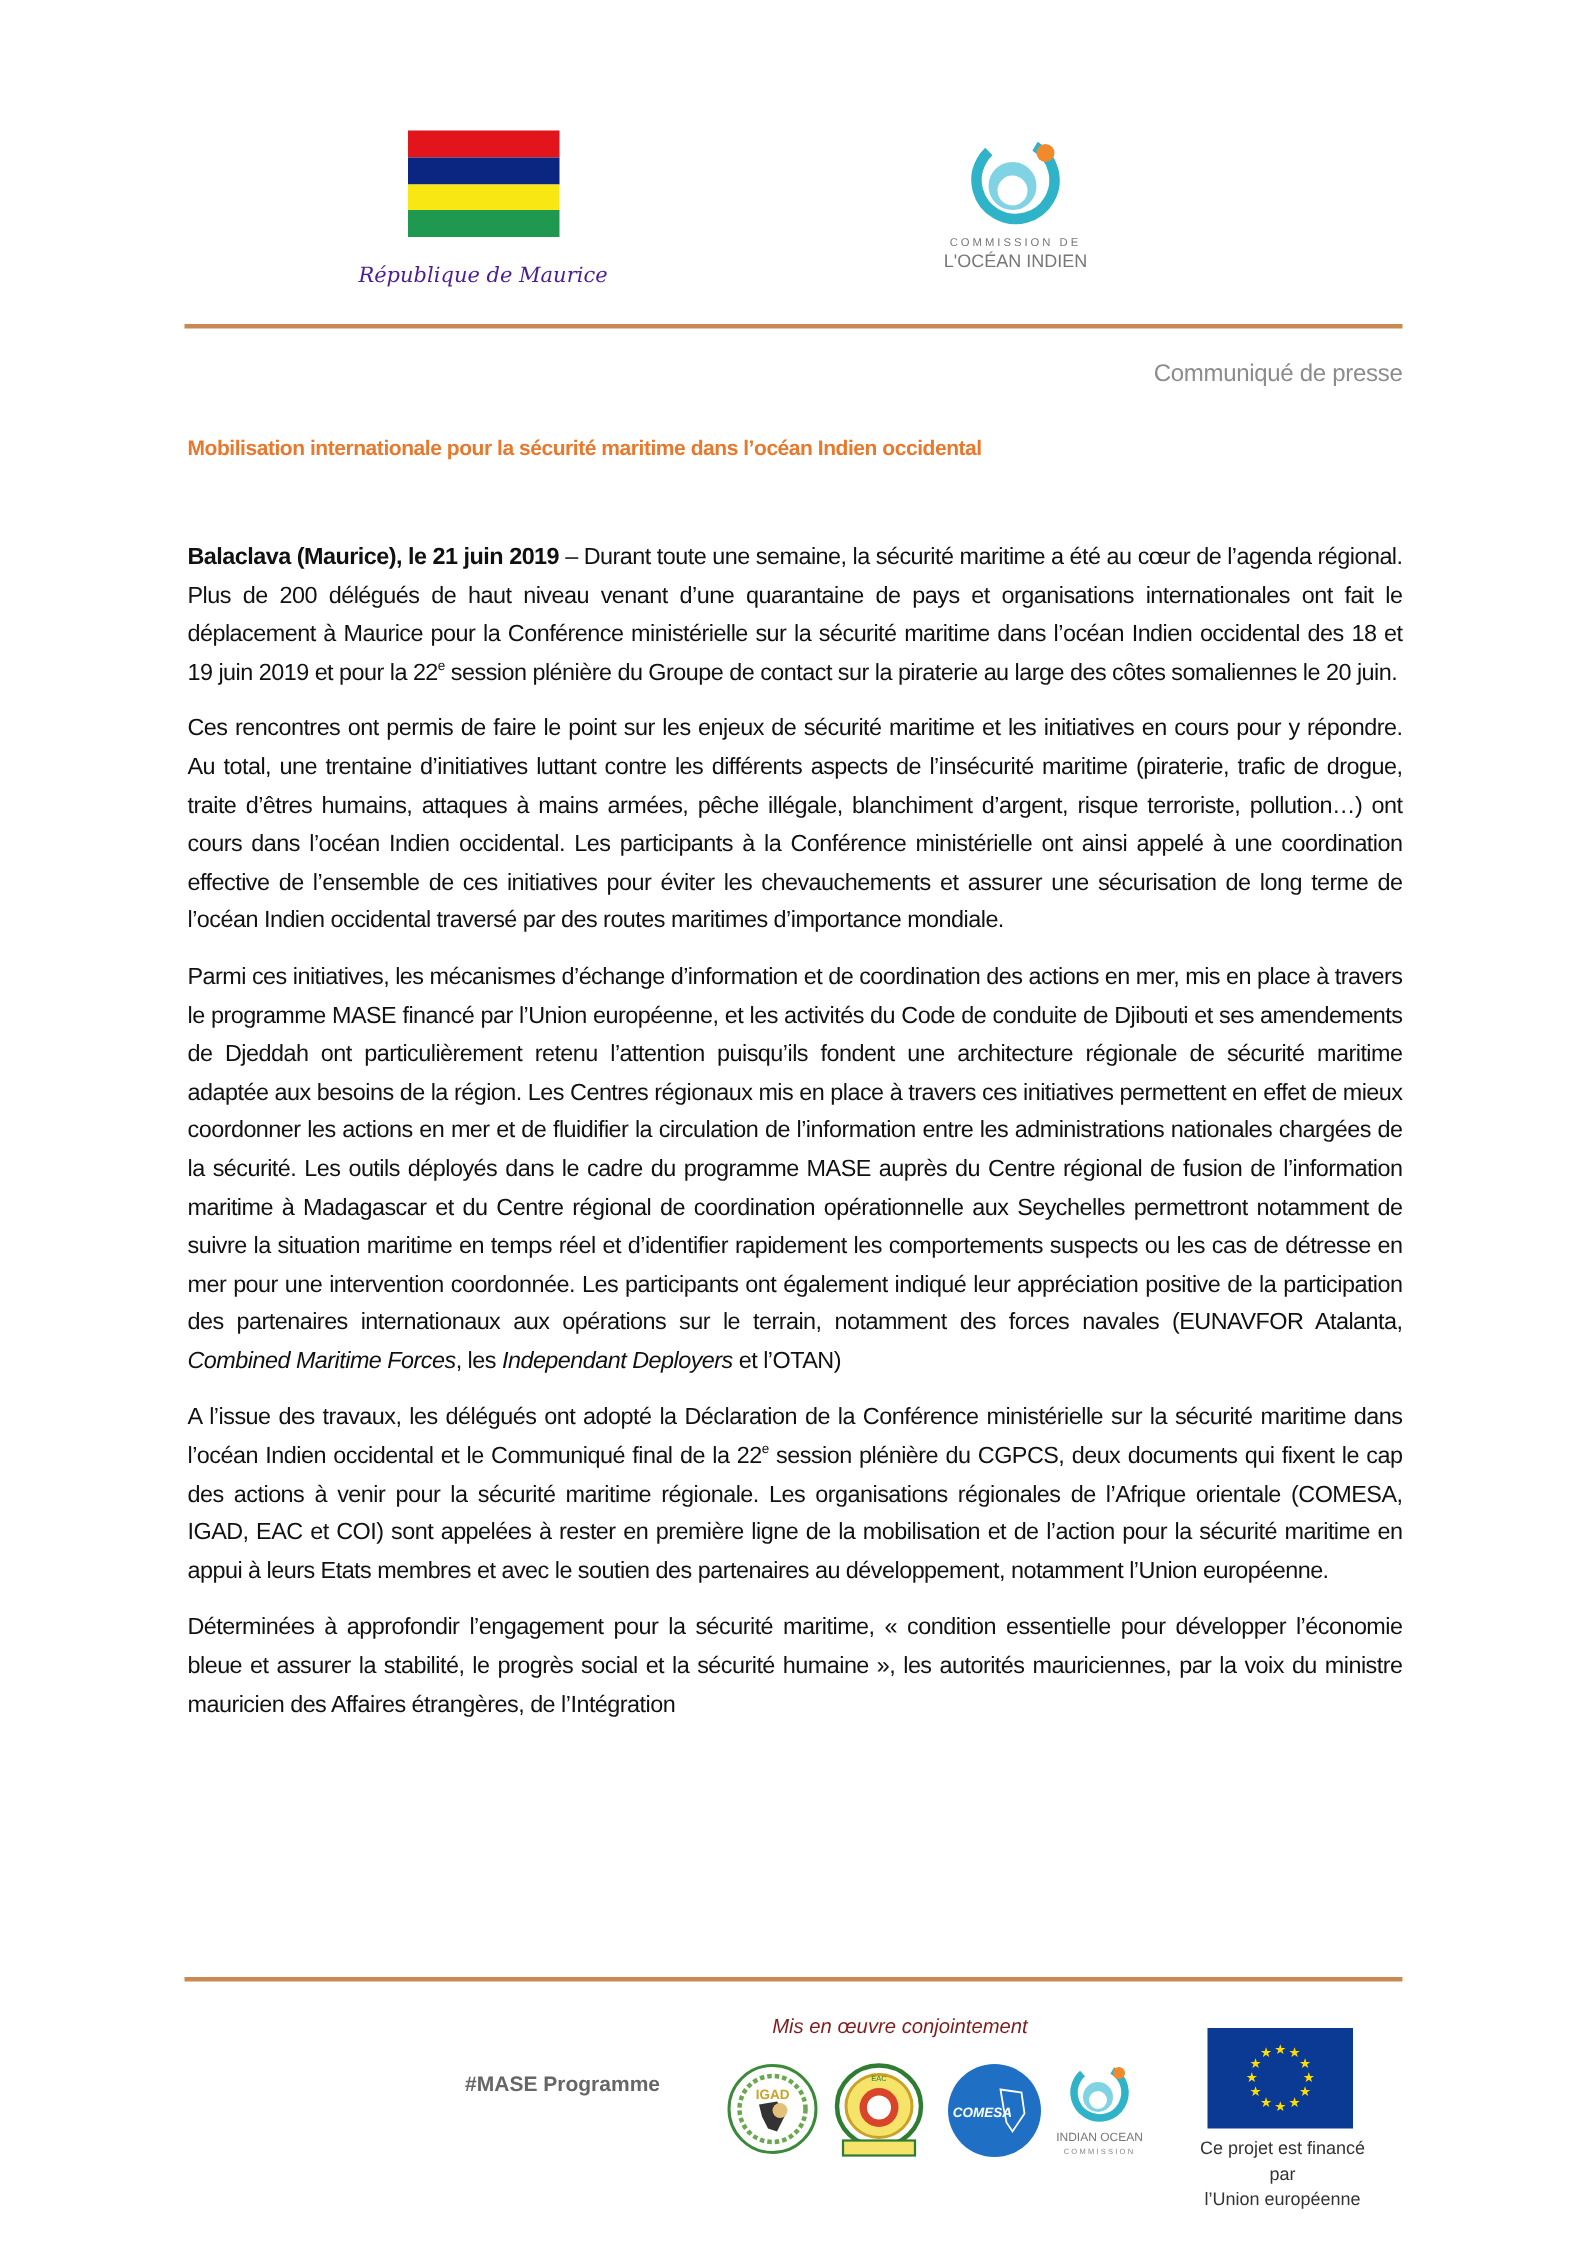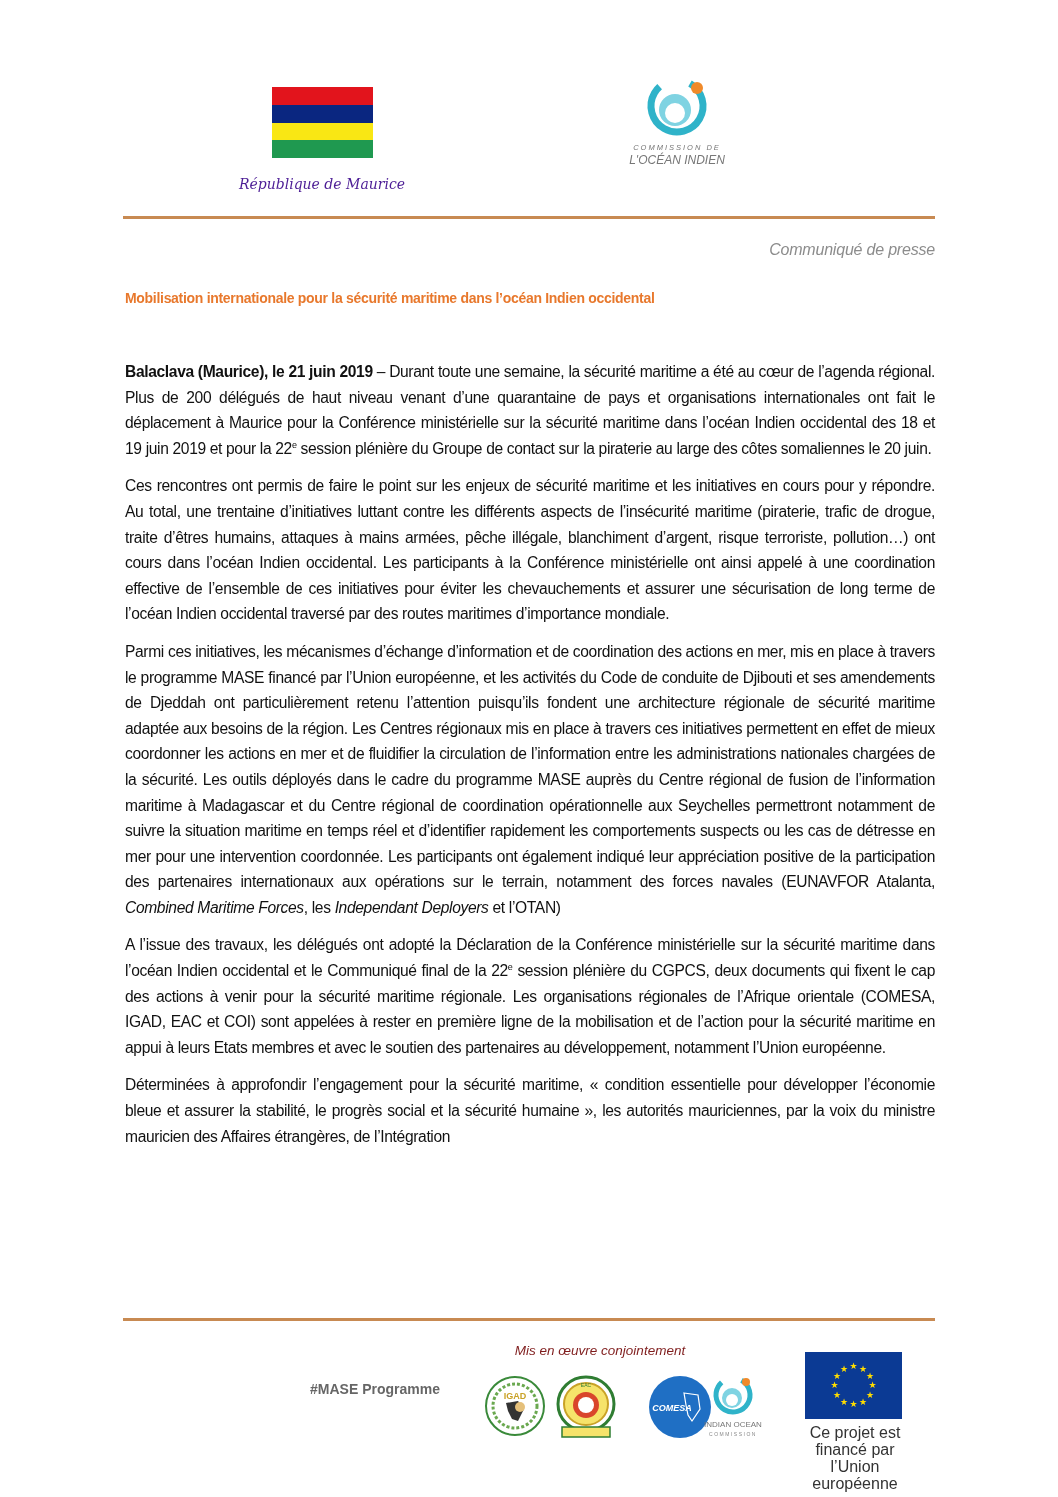--- a/index.html
+++ b/index.html
@@ -5,39 +5,39 @@
   html, body { margin: 0; padding: 0; background: #ffffff; }
   body { width: 1058px; height: 1497px; position: relative; overflow: hidden;
          font-family: "Liberation Sans", sans-serif; color: #111; }
   .abs { position: absolute; }
 
   
   .flag { left: 272px; top: 87px; width: 101px; height: 71px; display: flex; flex-direction: column; }
   .flag div { flex: 1; }
   .flag-caption { left: 222px; top: 176px; width: 200px; text-align: center;
     font-family: "DejaVu Serif", serif; font-style: italic; font-size: 14px; color: #4c1d95; }
-  .coi-logo { left: 620px; top: 78px; width: 115px; height: 95px; font-style: italic; }
+  .coi-logo { left: 620px; top: 92px; width: 115px; height: 95px; }
   .rule { left: 123px; width: 812px; height: 3px; background: #c88a52; }
 
-  .press-label { right: 123px; top: 241px; font-style: italic; font-size: 16px; color: #8c8c8c; letter-spacing: -0.2px; }
+  .press-label { right: 123px; top: 241px; font-size: 16px; color: #8c8c8c; letter-spacing: -0.2px; }
   .title { left: 125px; top: 284px; width: 810px; font-weight: bold; font-size: 14px; line-height: 29px;
     color: #e8782c; letter-spacing: -0.3px; }
 
   .body { left: 125px; top: 359px; width: 810px; font-size: 15.6px; line-height: 25.6px;
     text-align: justify; color: #111; letter-spacing: -0.35px; }
   .body p { margin: 0 0 12px 0; }
   sup { font-size: 9px; line-height: 0; }
 
   
   .mase-title { left: 130px; top: 1381px; width: 310px; text-align: right; font-weight: bold; font-size: 14px; color: #666; }
   .mase-sub { left: 120px; top: 1402px; width: 330px; text-align: center; font-style: italic; font-size: 13.5px; line-height: 20px; color: #8a8a8a; }
   .joint { left: 490px; top: 1343px; width: 220px; text-align: center; font-style: italic; font-size: 13.5px; color: #7f1d1d; }
   .partner { top: 1375px; }
   .eu-flag { left: 805px; top: 1352px; width: 97px; height: 67px; background: #0b3a94; }
-  .eu-caption { left: 790px; top: 1424px; width: 130px; text-align: center; font-size: 16px; line-height: 17px; color: #333; }
+  .eu-caption { left: 790px; top: 1424px; width: 130px; text-align: center; font-size: 12px; line-height: 17px; color: #333; }
 </style>
 </head>
 <body>
 
 <div class="abs flag">
   <div style="background:#e2141c"></div>
   <div style="background:#0a2680"></div>
   <div style="background:#f9e714"></div>
   <div style="background:#1f9950"></div>
 </div>
@@ -87,21 +87,21 @@
 <div class="abs partner" style="left:554px">
   <svg width="64" height="66" viewBox="0 0 64 66">
     <ellipse cx="32" cy="29" rx="28" ry="27" fill="#fff" stroke="#2f7d32" stroke-width="3"></ellipse>
     <ellipse cx="32" cy="29" rx="22" ry="21" fill="#f6e36a" stroke="#c9a227" stroke-width="2"></ellipse>
     <circle cx="32" cy="30" r="13" fill="#d9452b"></circle>
     <circle cx="32" cy="30" r="8" fill="#fff"></circle>
     <rect x="8" y="52" width="48" height="10" fill="#f6e36a" stroke="#2f7d32" stroke-width="1.5"></rect>
     <text x="32" y="12" text-anchor="middle" font-family="Liberation Sans, sans-serif" font-size="5" fill="#2f7d32">EAC</text>
   </svg>
 </div>
-<div class="abs partner" style="left:648px">
+<div class="abs partner" style="left:631px">
   <svg width="64" height="64" viewBox="0 0 64 64">
     <circle cx="32" cy="32" r="31" fill="#1f6fc4"></circle>
     <path d="M36 18 L50 20 L52 34 L44 46 L40 40 L38 30 Z" fill="none" stroke="#fff" stroke-width="1.2"></path>
     <text x="24" y="36" text-anchor="middle" font-family="Liberation Sans, sans-serif" font-size="9" font-weight="bold" font-style="italic" fill="#fff">COMESA</text>
   </svg>
 </div>
 <div class="abs partner" style="left:698px">
   <svg width="70" height="66" viewBox="0 0 70 66">
     <circle cx="35" cy="20" r="17" fill="none" stroke="#2fb3c9" stroke-width="5" stroke-dasharray="85 25" transform="rotate(-60 35 20)"></circle>
     <circle cx="34" cy="23" r="10" fill="#7fd3e2"></circle>

